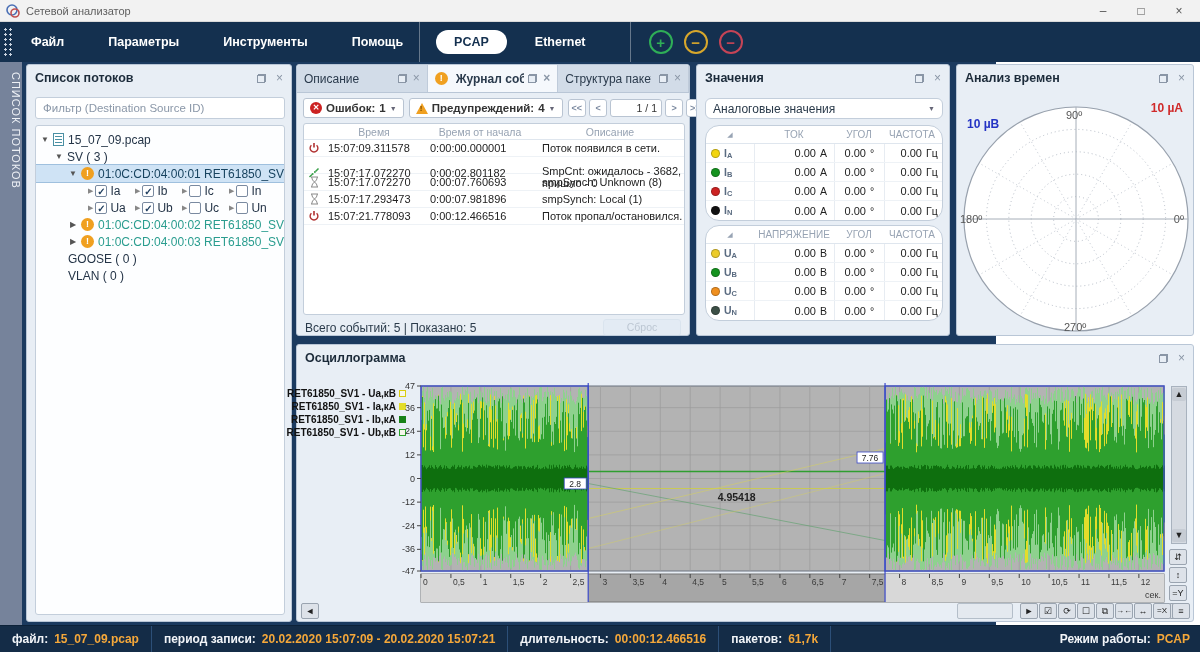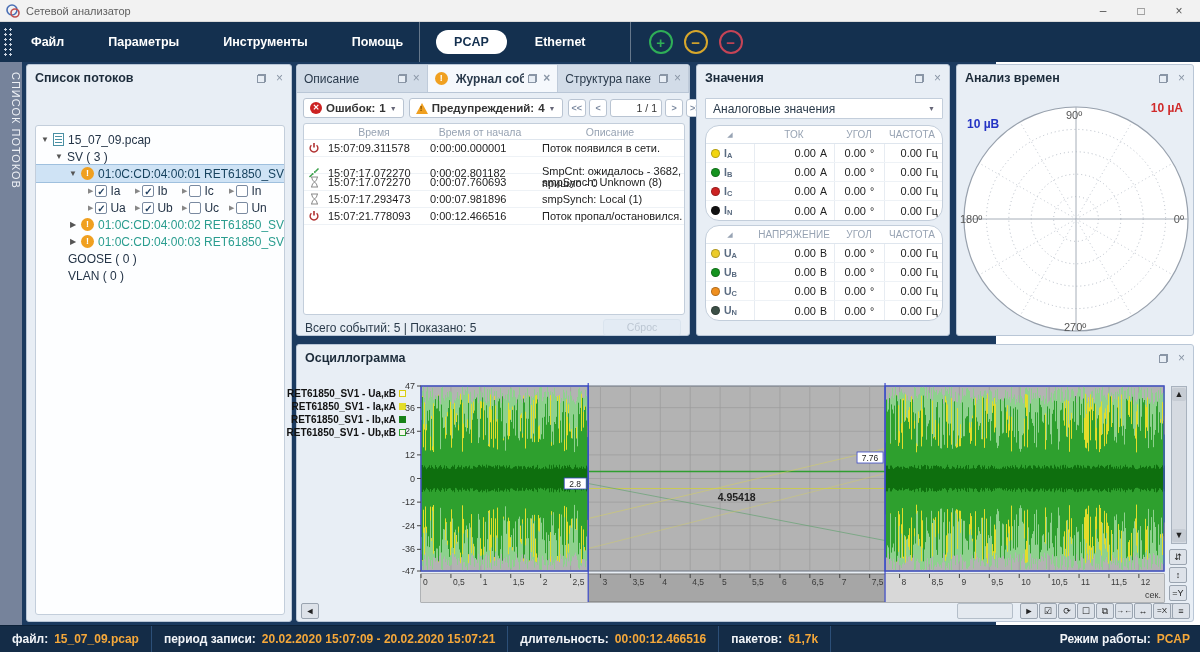--- a/index.html
+++ b/index.html
@@ -63,21 +63,21 @@
   .pbox{width:52px;height:18px;background:#fff;border:1px solid #b9c4d2;border-radius:3px;font-size:10.5px;color:#333;display:flex;align-items:center;justify-content:flex-end;padding:0 4px;}
   .etable{position:absolute;left:6px;top:58px;width:382px;height:192px;background:#fff;border:1px solid #c3cedb;border-radius:3px;overflow:hidden;}
   .erow{display:grid;grid-template-columns:20px 100px 112px 1fr;align-items:center;height:17px;font-size:11px;color:#222;border-bottom:1px solid #eef2f6;}
   .erow.hd{height:16px;color:#97a3b3;font-size:10.5px;border-bottom:1px solid #dfe6ee;}
   .erow.hd div{text-align:center;}
   .erow .eic{display:flex;justify-content:center;}
   .efoot{position:absolute;left:8px;top:256px;font-size:12px;color:#2a3a4a;}
   .ghostbtn{position:absolute;left:306px;top:254px;width:78px;height:17px;background:#dce8f4;border:1px solid #c6d6e6;border-radius:3px;opacity:.4;font-size:10.5px;color:#7c8ca0;text-align:center;line-height:15px;}
   
   #values{left:696px;top:64px;width:254px;height:272px;}
-  .selector{position:absolute;left:8px;top:33px;width:238px;height:21px;background:#fff;border:1px solid #c3cedb;border-radius:1px;display:flex;align-items:center;padding:0 7px;font-size:12px;color:#2a3a4a;text-align:right;}
+  .selector{position:absolute;left:8px;top:33px;width:238px;height:21px;background:#fff;border:1px solid #c3cedb;border-radius:6px;display:flex;align-items:center;padding:0 7px;font-size:12px;color:#2a3a4a;text-align:right;}
   .selector .arr{margin-left:auto;font-size:7px;color:#667;}
   .vtable{position:absolute;left:8px;width:238px;background:#fff;border:1px solid #c3cedb;border-radius:14px;overflow:hidden;}
   .vrow{display:grid;grid-template-columns:48px 80px 50px 56px;height:19px;align-items:center;font-size:11px;color:#222;border-bottom:1px solid #eef2f6;}
   .vrow:last-child{border-bottom:none;}
   .vrow.hd{height:18px;color:#97a3b3;font-size:10px;border-bottom:1px solid #dfe6ee;}
   .vrow.hd div{text-align:center;}
   .vrow>div{height:100%;display:flex;align-items:center;}
   .vrow>div+div{border-left:1px solid #e7ecf2;}
   .vrow.hd>div{justify-content:center;border-left:none;}
   .vlabel{padding-left:5px;gap:4px;color:#5a6b80;font-size:10.5px;font-weight:bold;}
@@ -152,20 +152,23 @@
     <span>СПИСОК ПОТОКОВ</span>
   </div>
 
   <section class="panel" id="streams">
     <div class="phead">
       <span class="pt">Список потоков</span>
       <span class="hicons">
           <span class="icf"></span>
           <span class="icx">×</span>
         </span>
+    </div>
+    <div class="filter">
+      <span>Фильтр (Destination Source ID)</span>
     </div>
     <div class="treebox" id="stream-tree">
         <div class="trow" style="padding-left: 4px;">
           <span class="texp">▼</span>
           <span class="ficon"></span>
           <span>15_07_09.pcap</span>
         </div>
         <div class="trow" style="padding-left: 18px;">
           <span class="texp">▼</span>
           <span>SV ( 3 )</span>

